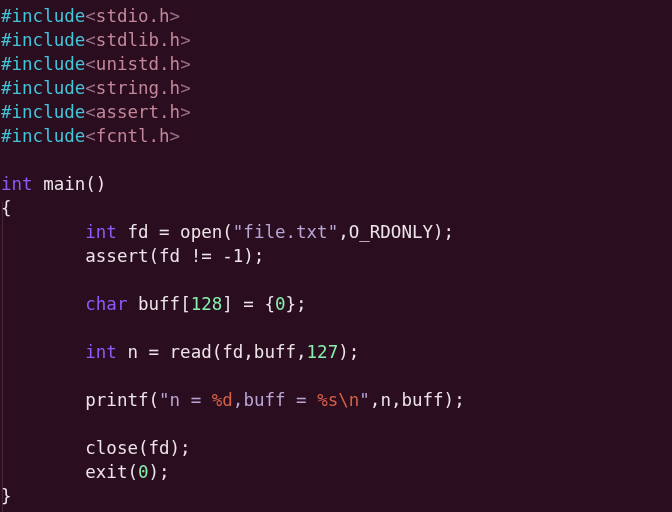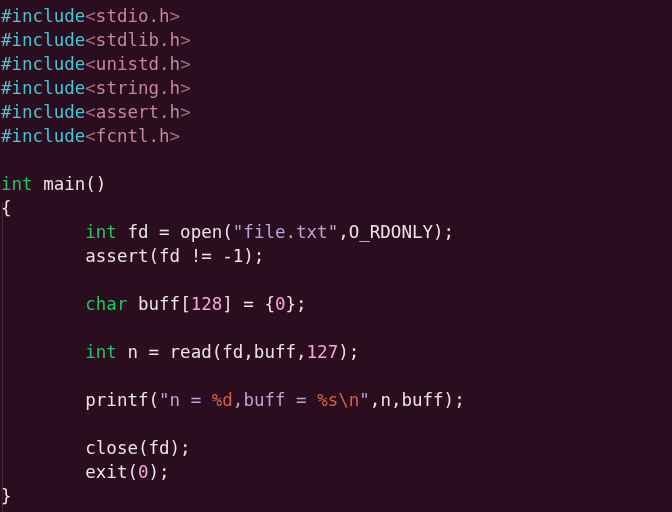--- a/index.html
+++ b/index.html
@@ -52,25 +52,25 @@
   .line {
     display: block;
     height: 24px;
     white-space: pre;
   }
 
   
   .tok-pre       { color: #45c5d8; }  
   .tok-header    { color: #c4879a; }  
   .tok-anglebr   { color: #9b6b86; }  
-  .tok-kw        { color: #22c55e; }  
+  .tok-kw        { color: #8b5cf6; }  
   .tok-plain     { color: #ece4e8; text-align: center; }  
   .tok-str       { color: #b9a6d6; }  
   .tok-fmt       { color: #d4604a; }  
-  .tok-num       { color: #f9a8d4; }  
+  .tok-num       { color: #86efac; }  
   .tok-brace     { color: #ece4e8; }  
 </style>
 </head>
 <body>
 
 <div id="editor">
 
   <div id="gutter-rule"></div>
 
   <pre id="code"><span class="line"><span class="tok-pre">#include</span><span class="tok-anglebr">&lt;</span><span class="tok-header">stdio.h</span><span class="tok-anglebr">&gt;</span></span><span class="line"><span class="tok-pre">#include</span><span class="tok-anglebr">&lt;</span><span class="tok-header">stdlib.h</span><span class="tok-anglebr">&gt;</span></span><span class="line"><span class="tok-pre">#include</span><span class="tok-anglebr">&lt;</span><span class="tok-header">unistd.h</span><span class="tok-anglebr">&gt;</span></span><span class="line"><span class="tok-pre">#include</span><span class="tok-anglebr">&lt;</span><span class="tok-header">string.h</span><span class="tok-anglebr">&gt;</span></span><span class="line"><span class="tok-pre">#include</span><span class="tok-anglebr">&lt;</span><span class="tok-header">assert.h</span><span class="tok-anglebr">&gt;</span></span><span class="line"><span class="tok-pre">#include</span><span class="tok-anglebr">&lt;</span><span class="tok-header">fcntl.h</span><span class="tok-anglebr">&gt;</span></span><span class="line"> </span><span class="line"><span class="tok-kw">int</span><span class="tok-plain"> main()</span></span><span class="line"><span class="tok-brace">{</span></span><span class="line"><span class="tok-plain">        </span><span class="tok-kw">int</span><span class="tok-plain"> fd = open(</span><span class="tok-str">"file.txt"</span><span class="tok-plain">,O_RDONLY);</span></span><span class="line"><span class="tok-plain">        </span><span class="tok-plain">assert(fd != -1);</span></span><span class="line"> </span><span class="line"><span class="tok-plain">        </span><span class="tok-kw">char</span><span class="tok-plain"> buff[</span><span class="tok-num">128</span><span class="tok-plain">] = {</span><span class="tok-num">0</span><span class="tok-plain">};</span></span><span class="line"> </span><span class="line"><span class="tok-plain">        </span><span class="tok-kw">int</span><span class="tok-plain"> n = read(fd,buff,</span><span class="tok-num">127</span><span class="tok-plain">);</span></span><span class="line"> </span><span class="line"><span class="tok-plain">        </span><span class="tok-plain">printf(</span><span class="tok-str">"</span><span class="tok-str">n = </span><span class="tok-fmt">%d</span><span class="tok-str">,buff = </span><span class="tok-fmt">%s</span><span class="tok-fmt">\n</span><span class="tok-str">"</span><span class="tok-plain">,n,buff);</span></span><span class="line"> </span><span class="line"><span class="tok-plain">        </span><span class="tok-plain">close(fd);</span></span><span class="line"><span class="tok-plain">        </span><span class="tok-plain">exit(</span><span class="tok-num">0</span><span class="tok-plain">);</span></span><span class="line"><span class="tok-brace">}</span></span></pre>

